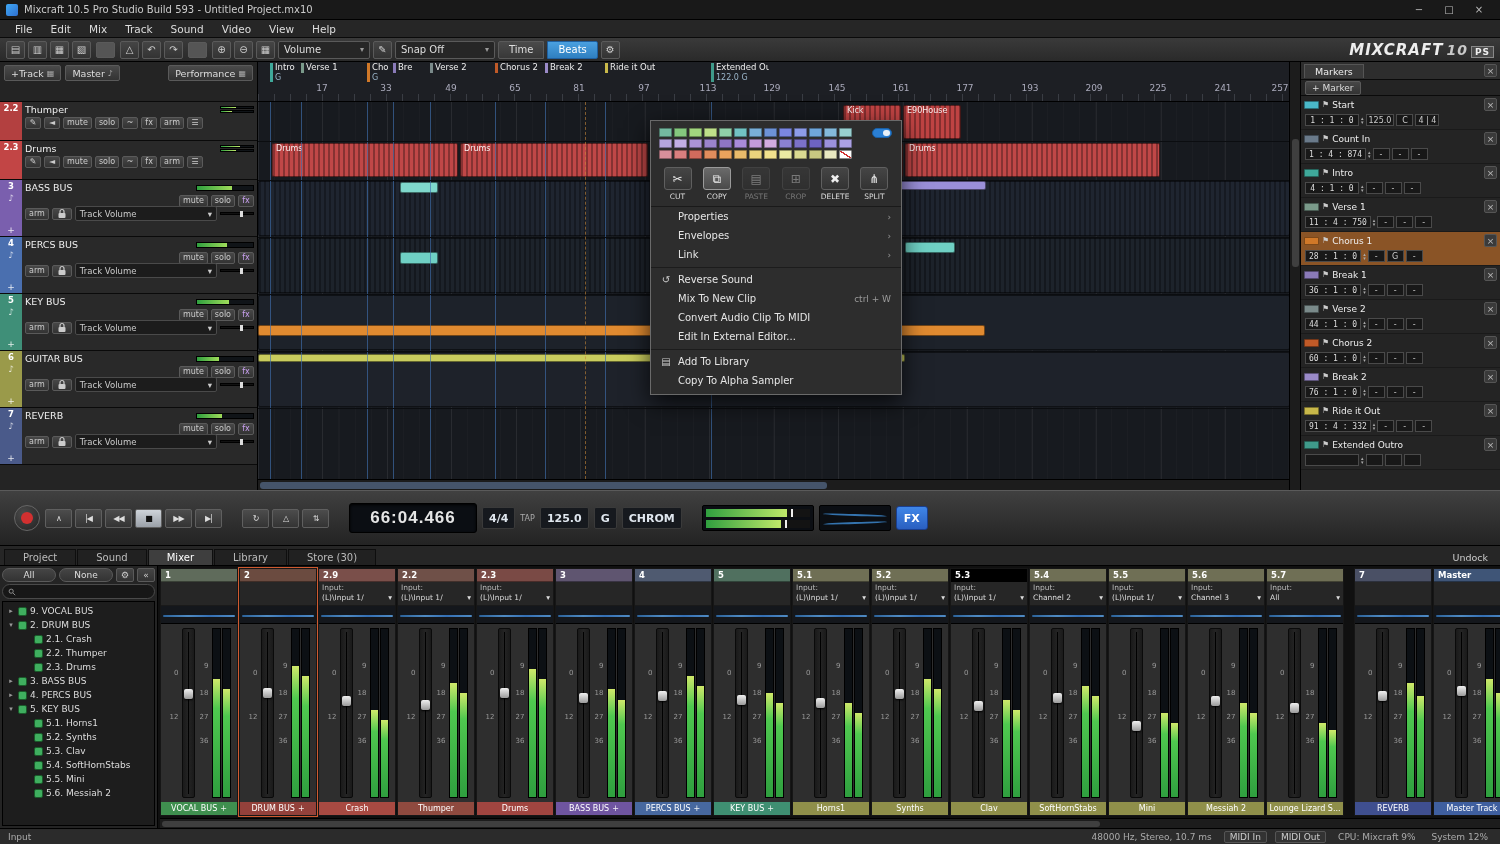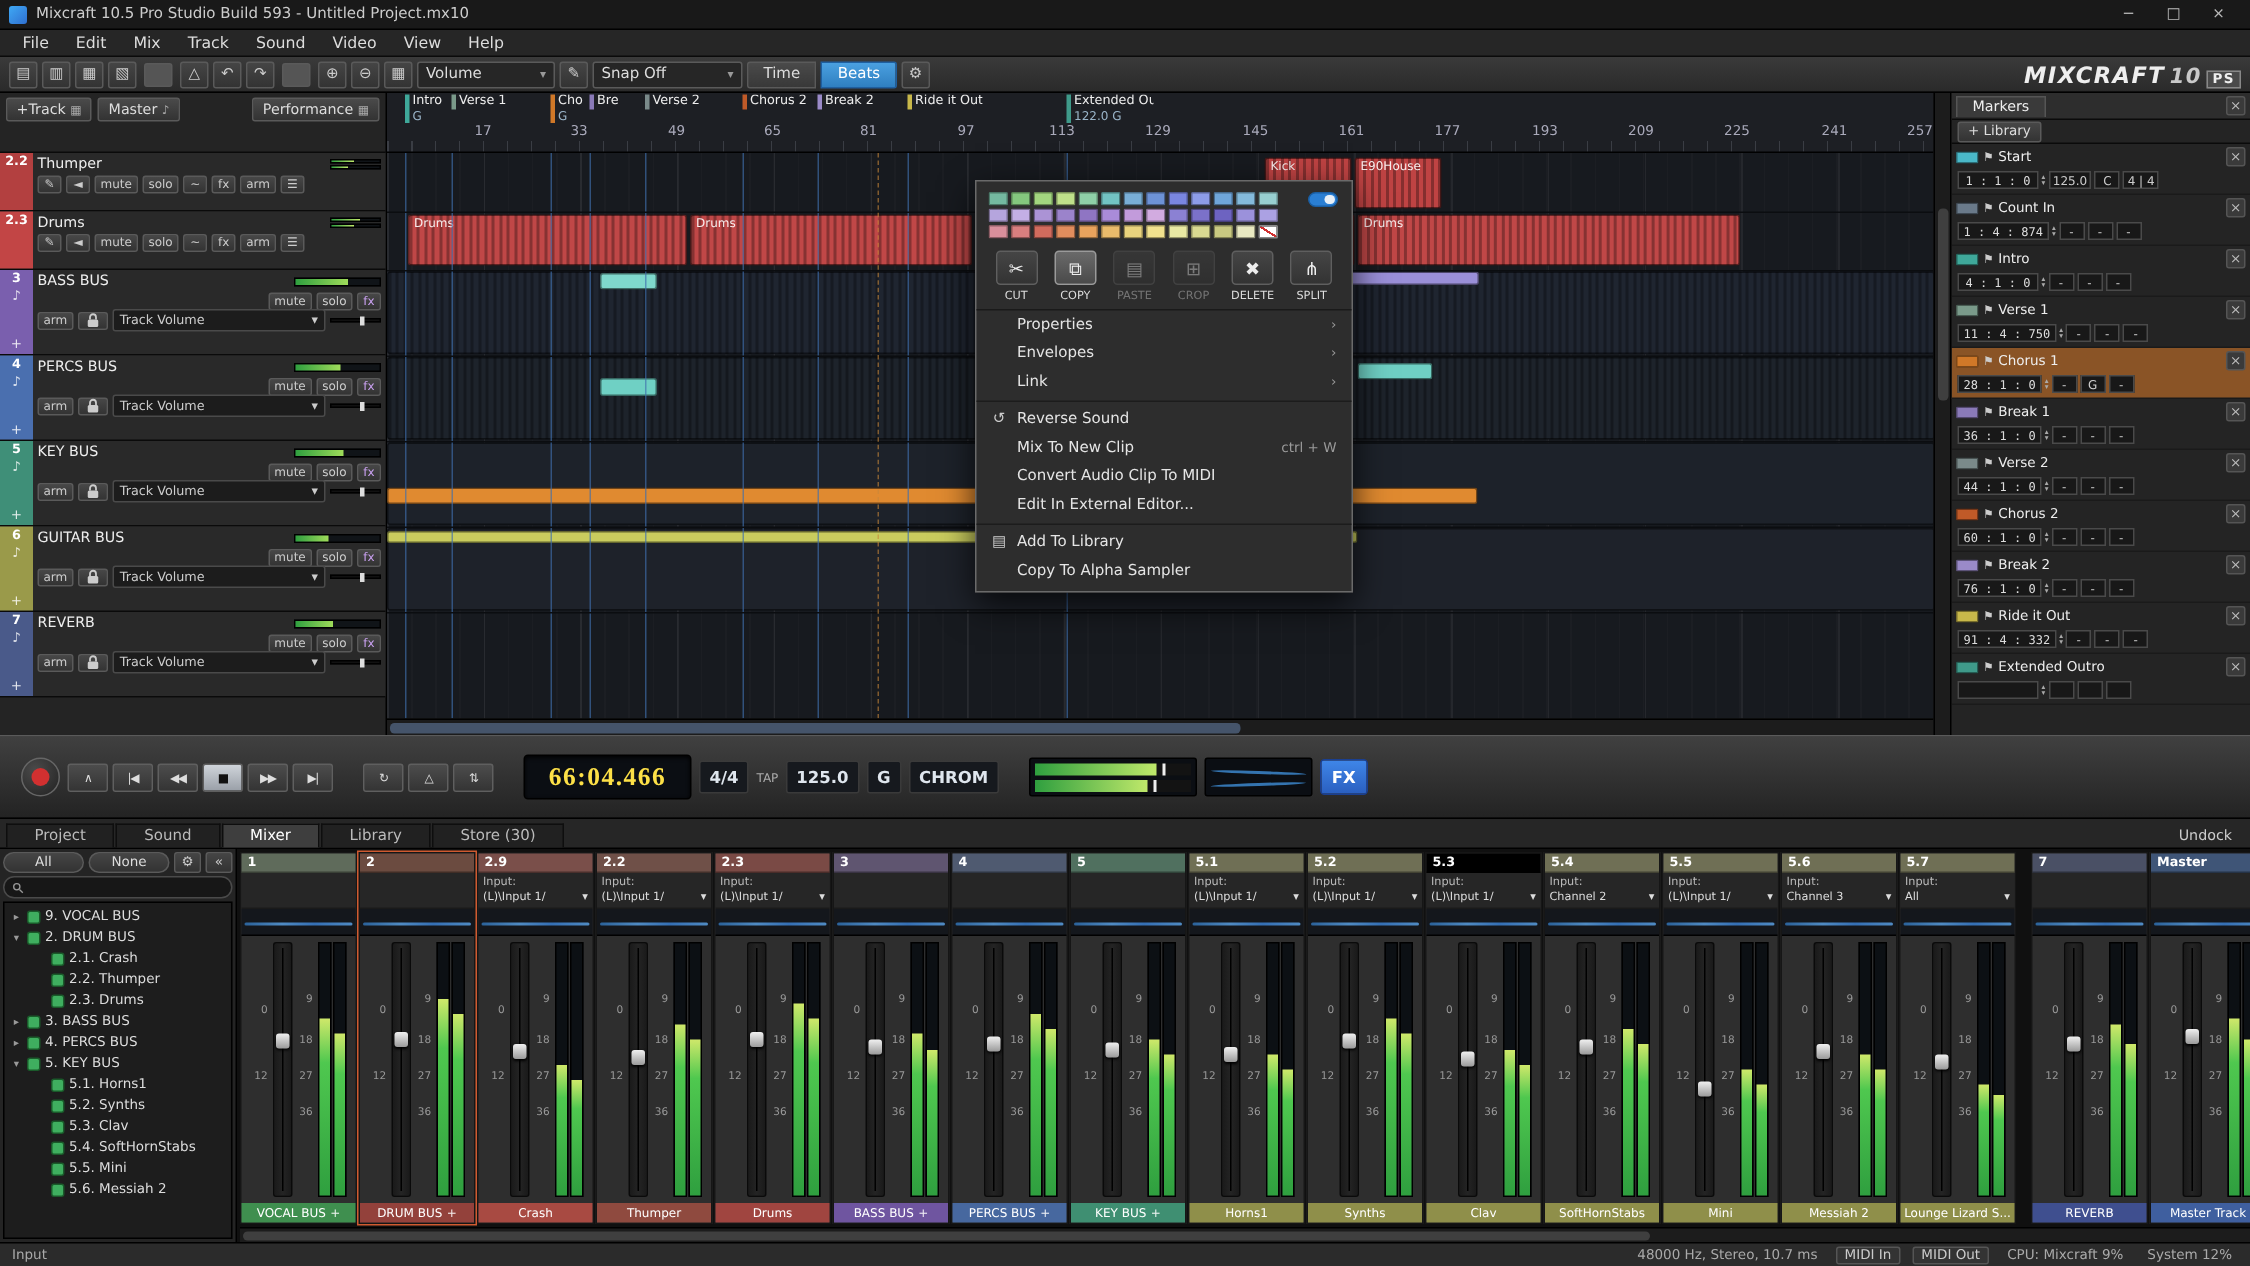--- a/index.html
+++ b/index.html
@@ -90,21 +90,21 @@
   .stepper{display:flex;flex-direction:column;font-size:5px;line-height:4px;color:#aaa}
   .mfield{background:#181818;border:1px solid #4a4a4a;min-width:17px;height:12px;font-size:8px;display:flex;align-items:center;justify-content:center;color:#ccc;padding:0 2px}
 
   
   .transport{height:56px;background:linear-gradient(#404040,#232323);border-top:1px solid #5a5a5a;border-bottom:1px solid #000;display:flex;align-items:center;gap:5px;padding:0 14px}
   .rec{width:26px;height:26px;border-radius:50%;background:radial-gradient(circle at 35% 30%,#4a4a4a,#222);border:1px solid #666;display:flex;align-items:center;justify-content:center}
   .rec i{width:12px;height:12px;border-radius:50%;background:#d23030;display:block}
   .tpbtn{width:27px;height:19px;background:linear-gradient(#4c4c4c,#343434);border:1px solid #5f5f5f;border-radius:2px;color:#ddd;font-size:8px;display:flex;align-items:center;justify-content:center;letter-spacing:-1px}
   .tpbtn.active{background:linear-gradient(#cfd4da,#9aa0a8);color:#111}
   .tgap{width:10px}
-  .timedisp{width:112px;height:30px;background:#0b0e13;border:1px solid #000;box-shadow:inset 0 1px 3px #000;border-radius:3px;display:flex;align-items:center;justify-content:center;font-family:Liberation Serif, serif;font-size:17px;font-weight:bold;color:#fde047;letter-spacing:1px}
+  .timedisp{width:128px;height:30px;background:#0b0e13;border:1px solid #000;box-shadow:inset 0 1px 3px #000;border-radius:3px;display:flex;align-items:center;justify-content:center;font-family:Liberation Sans, sans-serif;font-size:17px;font-weight:bold;color:#e5e5e5;letter-spacing:1px}
   .sigbox{height:22px;background:#16191e;border:1px solid #3a3a3a;border-radius:2px;display:flex;align-items:center;justify-content:center;padding:0 6px;color:#dfe6ee;font-size:11px;font-weight:bold}
   .taplbl{font-size:8px;color:#aaa;align-self:center}
   .meterbox{width:112px;height:26px;background:#0b0e13;border:1px solid #000;border-radius:2px;display:flex;flex-direction:column;gap:3px;justify-content:center;padding:0 3px}
   .mb{height:8px;background:#131313;position:relative}
   .mb b{position:absolute;left:0;top:0;bottom:0;background:linear-gradient(90deg,#2f9f3f,#bfe86a)}
   .mb i{position:absolute;top:0;bottom:0;width:2px;background:#eee}
   .wavebox{width:72px;height:26px;background:#0b0e13;border:1px solid #000;border-radius:2px;position:relative;overflow:hidden}
   .wavebox::before,.wavebox::after{content:"";position:absolute;left:3px;right:3px;height:2px;background:#3f8fd8;opacity:.8;border-radius:50%}
   .wavebox::before{top:8px;transform:rotate(2deg)}
   .wavebox::after{top:16px;transform:rotate(-2deg)}
@@ -645,21 +645,21 @@
   <div class="vscroll">
       <span class="thumb"></span>
     </div>
 
   <div class="markers">
     <div class="mkhead">
       <span class="mktab">Markers</span>
       <span class="mkx">×</span>
     </div>
     <div class="mkadd">
-      <span class="mkaddbtn">+ Library</span>
+      <span class="mkaddbtn">+ Marker</span>
     </div>
     <div style="flex:1;overflow:hidden">
 
         <div class="mkrow">
           <div class="mr1">
             <span class="chip" style="background: rgb(74, 184, 200);"></span>
             <span class="flagg">⚑</span>
             <span class="mname">Start</span>
             <span class="mkx">×</span>
           </div>

